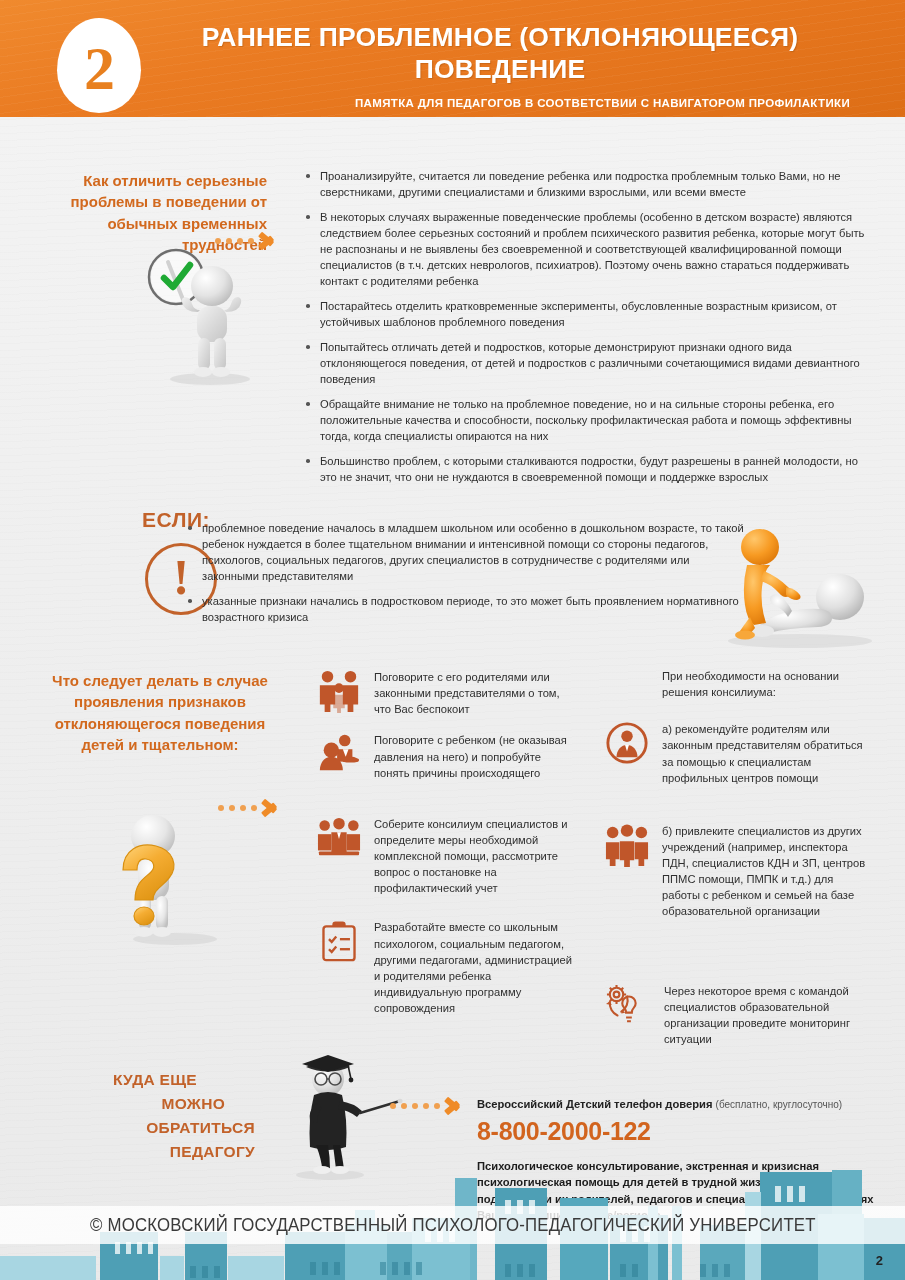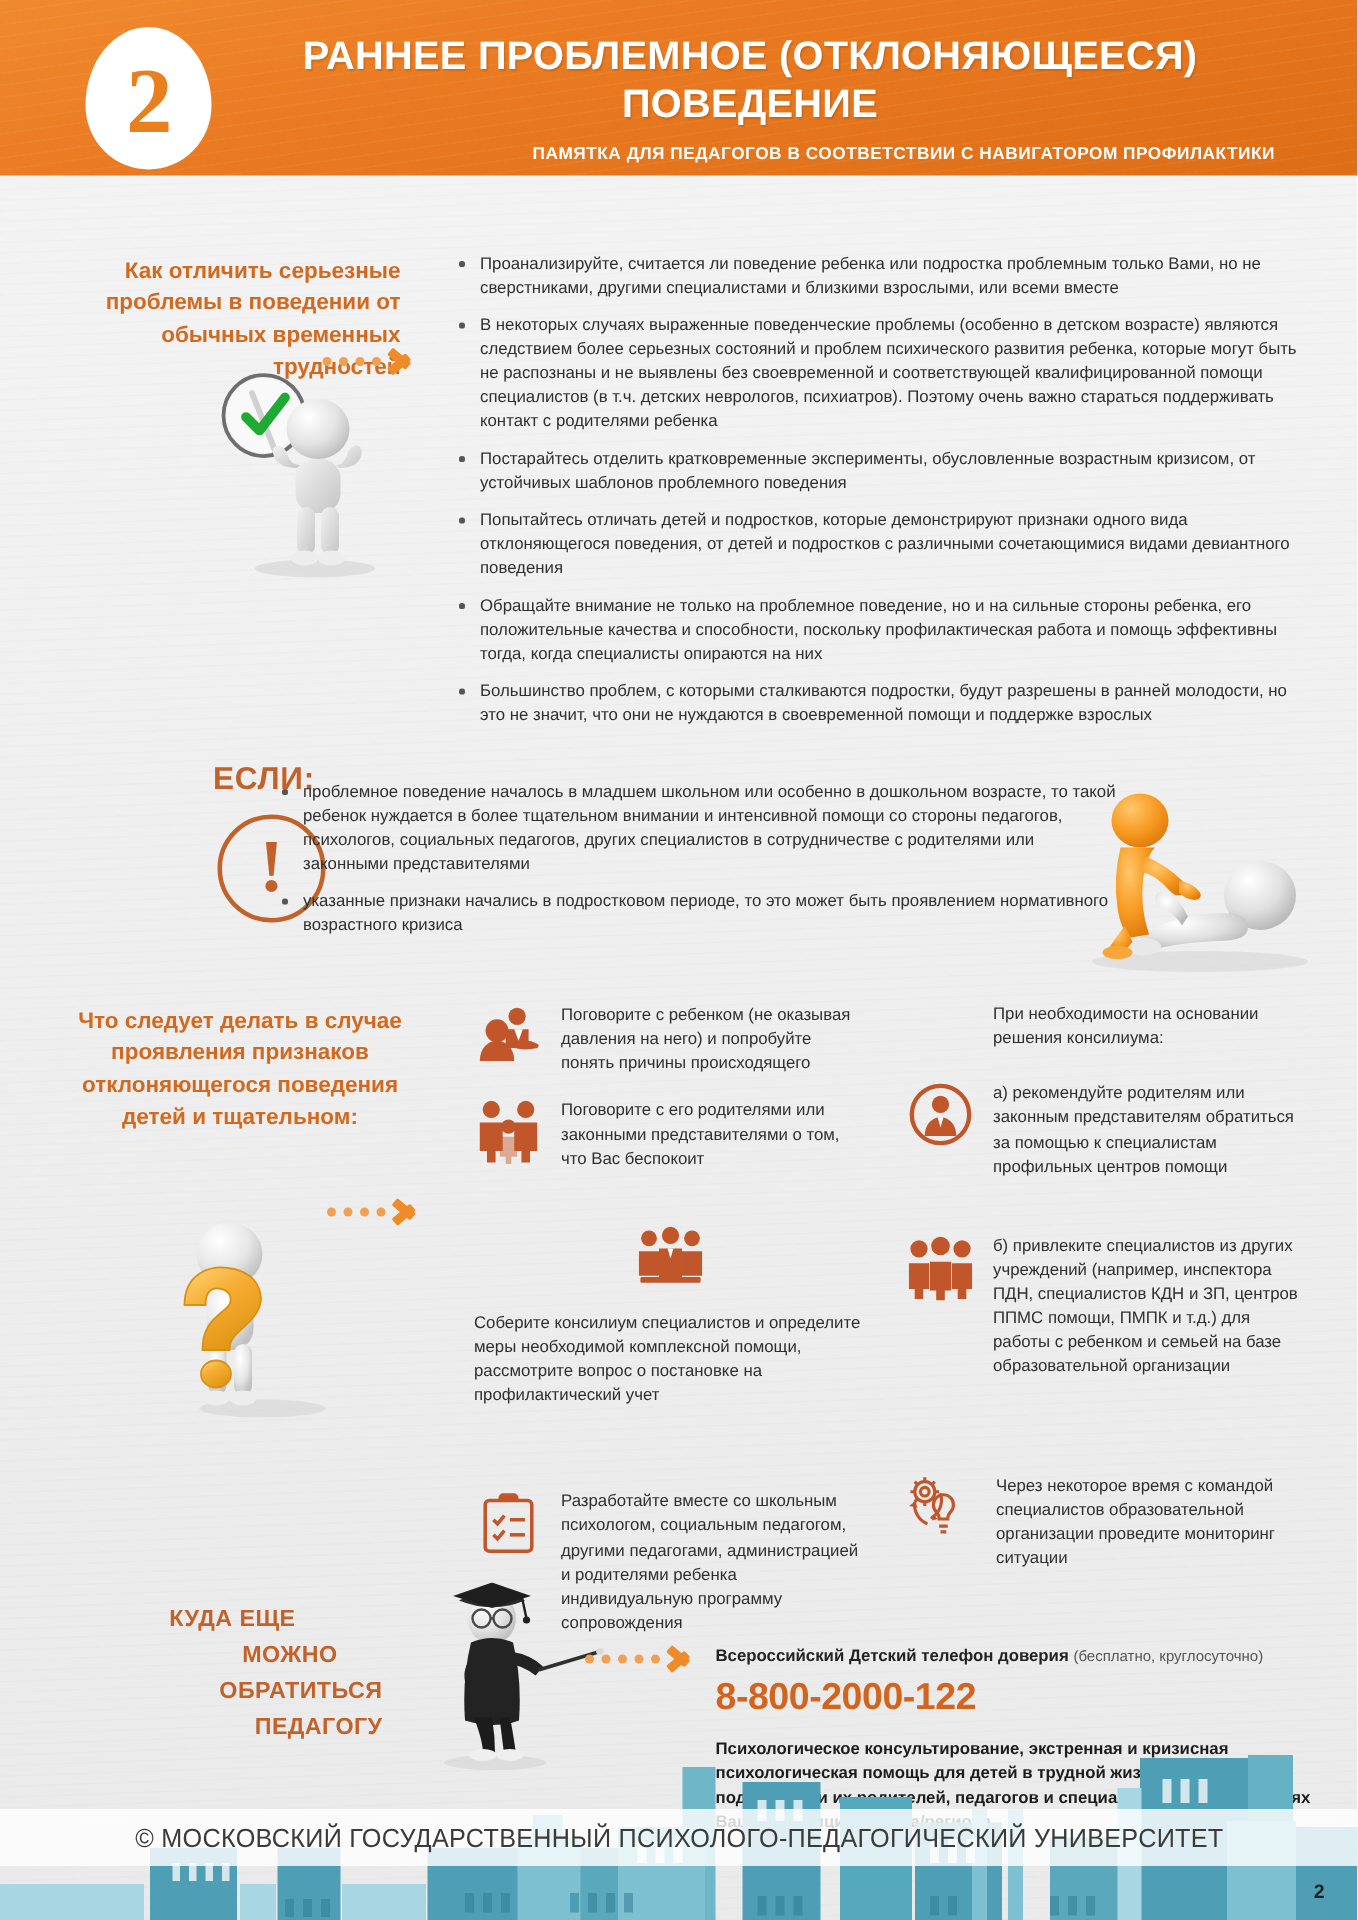--- a/index.html
+++ b/index.html
@@ -307,67 +307,67 @@
       </g>
     </svg>
   </div>
 
   <div class="col-mid">
 
     <div class="item">
       <div class="ico">
         <svg viewBox="0 0 46 46" width="44" height="44">
           <g fill="#c0562a">
+            <circle cx="11" cy="8" r="6"></circle>
+            <path d="M3 17 h16 v20 h-5 v8 h-6 v-8 h-5 z"></path>
+            <circle cx="35" cy="8" r="6"></circle>
+            <path d="M27 17 h16 v20 h-5 v8 h-6 v-8 h-5 z"></path>
+            <circle cx="23" cy="20" r="5"></circle>
+            <path d="M17 27 h12 v14 h-4 v5 h-4 v-5 h-4 z" opacity="0.45"></path>
+          </g>
+        </svg>
+      </div>
+      <div class="txt">Поговорите с его родителями или законными представителями о том, что Вас беспокоит</div>
+    </div>
+
+    <div class="item">
+      <div class="ico">
+        <svg viewBox="0 0 46 46" width="44" height="44">
+          <g fill="#c0562a">
             <circle cx="29" cy="9" r="6"></circle>
             <path d="M21 18 h16 v13 h-16 z"></path>
             <path d="M27 18 l3 8 l3 -8 z" fill="#ffffff"></path>
             <circle cx="15" cy="19" r="8"></circle>
             <path d="M3 40 c0 -9 6 -14 12 -14 c6 0 12 5 12 14 z"></path>
             <path d="M27 27 q9 -3 16 1 q2 1 0 3 q-8 2 -16 0 z"></path>
           </g>
         </svg>
       </div>
       <div class="txt">Поговорите с ребенком (не оказывая давления на него) и попробуйте понять причины происходящего</div>
     </div>
 
-    <div class="item">
-      <div class="ico">
-        <svg viewBox="0 0 46 46" width="44" height="44">
-          <g fill="#c0562a">
-            <circle cx="11" cy="8" r="6"></circle>
-            <path d="M3 17 h16 v20 h-5 v8 h-6 v-8 h-5 z"></path>
-            <circle cx="35" cy="8" r="6"></circle>
-            <path d="M27 17 h16 v20 h-5 v8 h-6 v-8 h-5 z"></path>
-            <circle cx="23" cy="20" r="5"></circle>
-            <path d="M17 27 h12 v14 h-4 v5 h-4 v-5 h-4 z" opacity="0.45"></path>
-          </g>
-        </svg>
-      </div>
-      <div class="txt">Поговорите с его родителями или законными представителями о том, что Вас беспокоит</div>
-    </div>
-
-    <div class="item" style="margin-top:34px;flex-direction:column;">
+    <div class="item" style="margin-top:34px;">
       <div class="ico">
         <svg viewBox="0 0 46 46" width="44" height="44">
           <g fill="#c0562a">
             <circle cx="8" cy="10" r="5.5"></circle>
             <path d="M1 19 h14 v17 h-14 z"></path>
             <circle cx="38" cy="10" r="5.5"></circle>
             <path d="M31 19 h14 v17 h-14 z"></path>
             <circle cx="23" cy="8" r="6"></circle>
             <path d="M15 17 h16 v22 h-16 z"></path>
             <path d="M21 17 l2 7 l2 -7 z" fill="#ffffff"></path>
             <rect x="2" y="37" width="42" height="4" rx="1"></rect>
           </g>
         </svg>
       </div>
       <div class="txt">Соберите консилиум специалистов и определите меры необходимой комплексной помощи, рассмотрите вопрос о постановке на профилактический учет</div>
     </div>
 
-    <div class="item" style="margin-top:54px;">
+    <div class="item" style="margin-top:22px;">
       <div class="ico">
         <svg viewBox="0 0 46 46" width="42" height="42">
           <g fill="none" stroke="#c0562a" stroke-width="2.6">
             <rect x="6" y="7" width="34" height="37" rx="3"></rect>
             <path d="M17 7 v-2 a2 2 0 0 1 2 -2 h8 a2 2 0 0 1 2 2 v2" fill="#c0562a"></path>
             <path d="M12 21 l3 3 l5 -6"></path>
             <path d="M24 21 h11"></path>
             <path d="M12 32 l3 3 l5 -6"></path>
             <path d="M24 32 h11"></path>
           </g>

